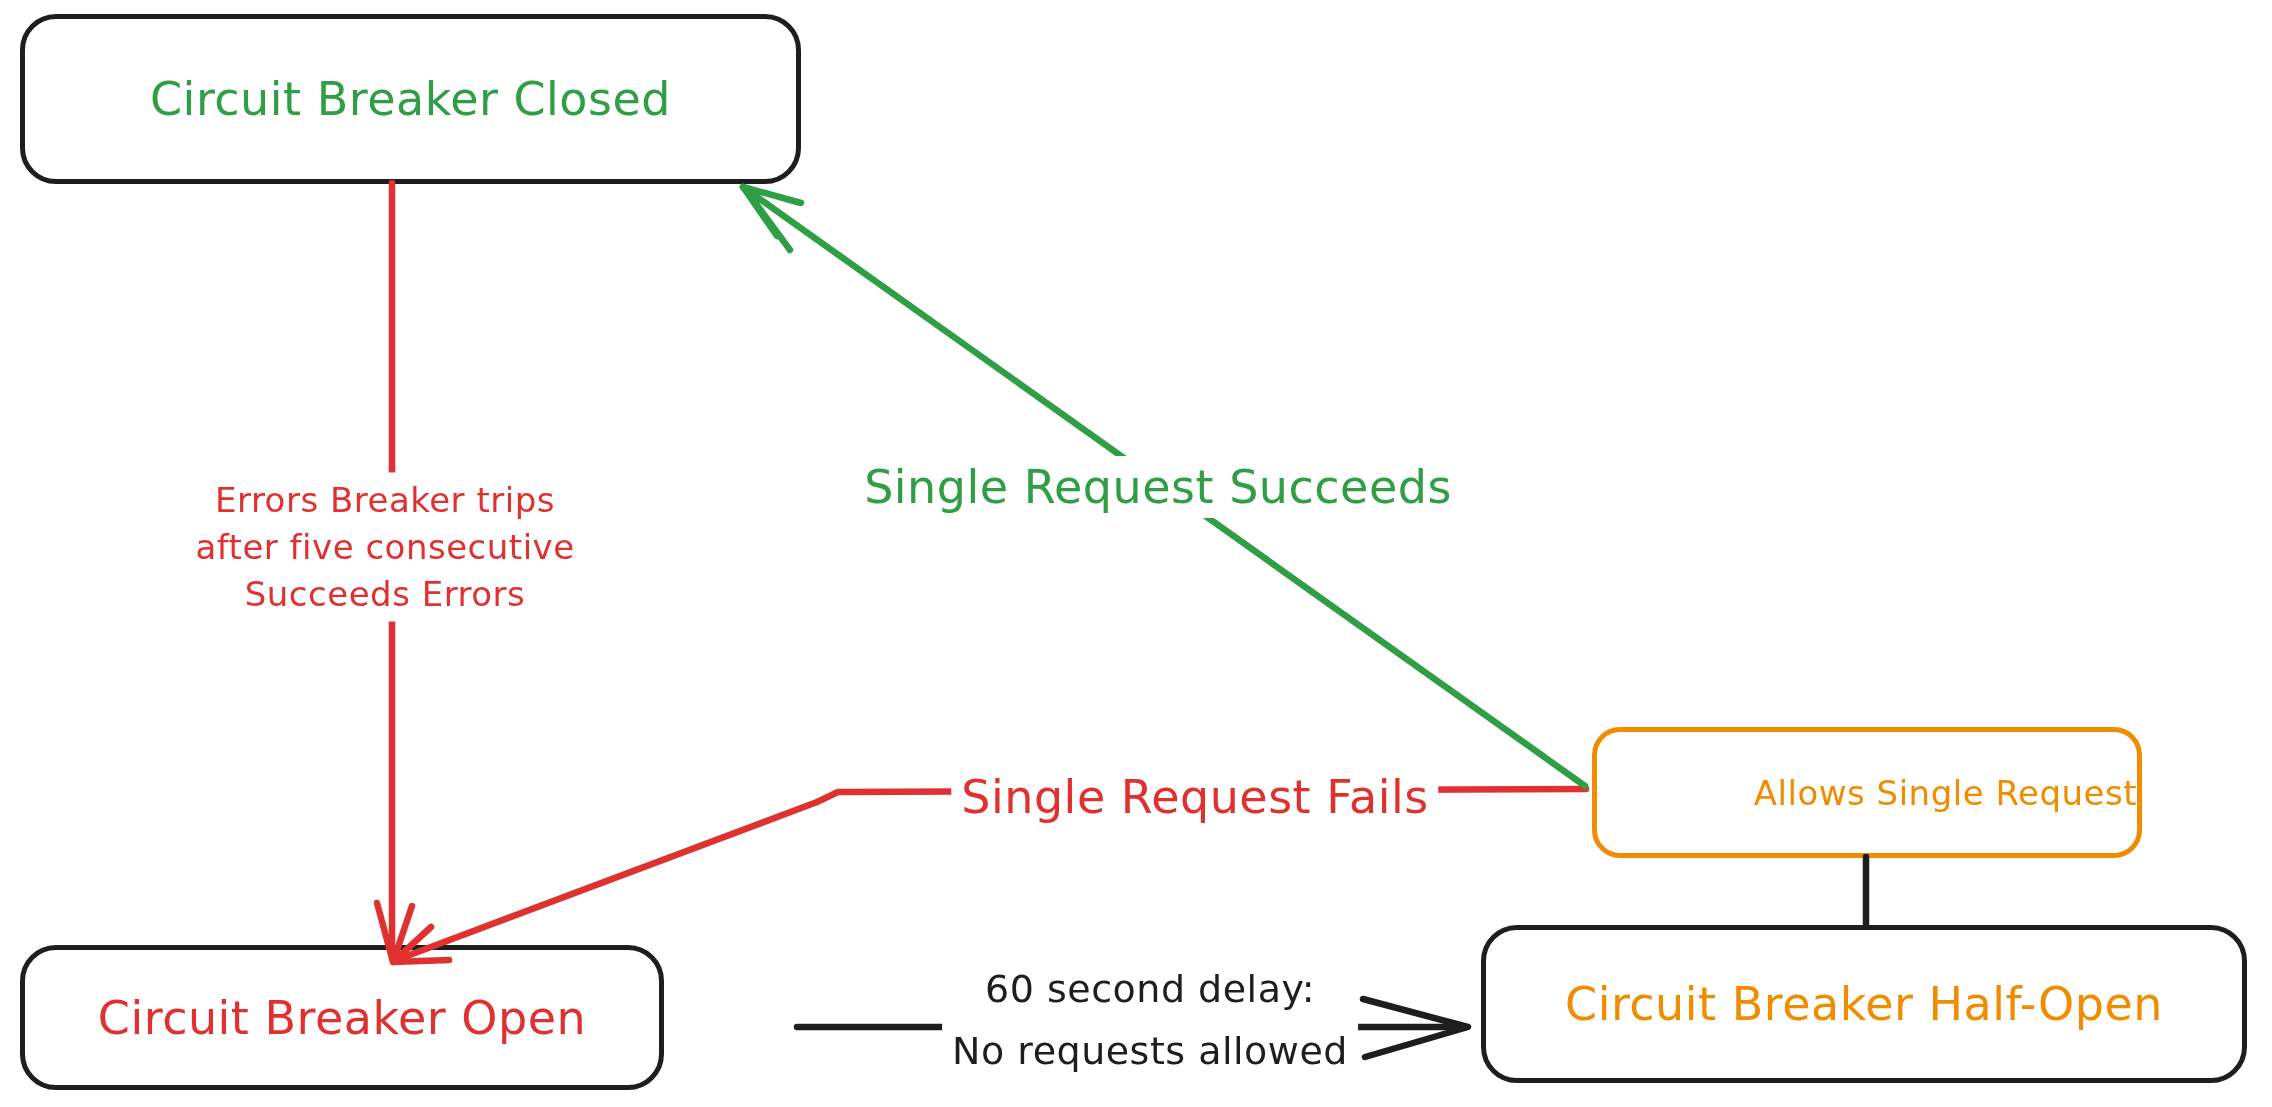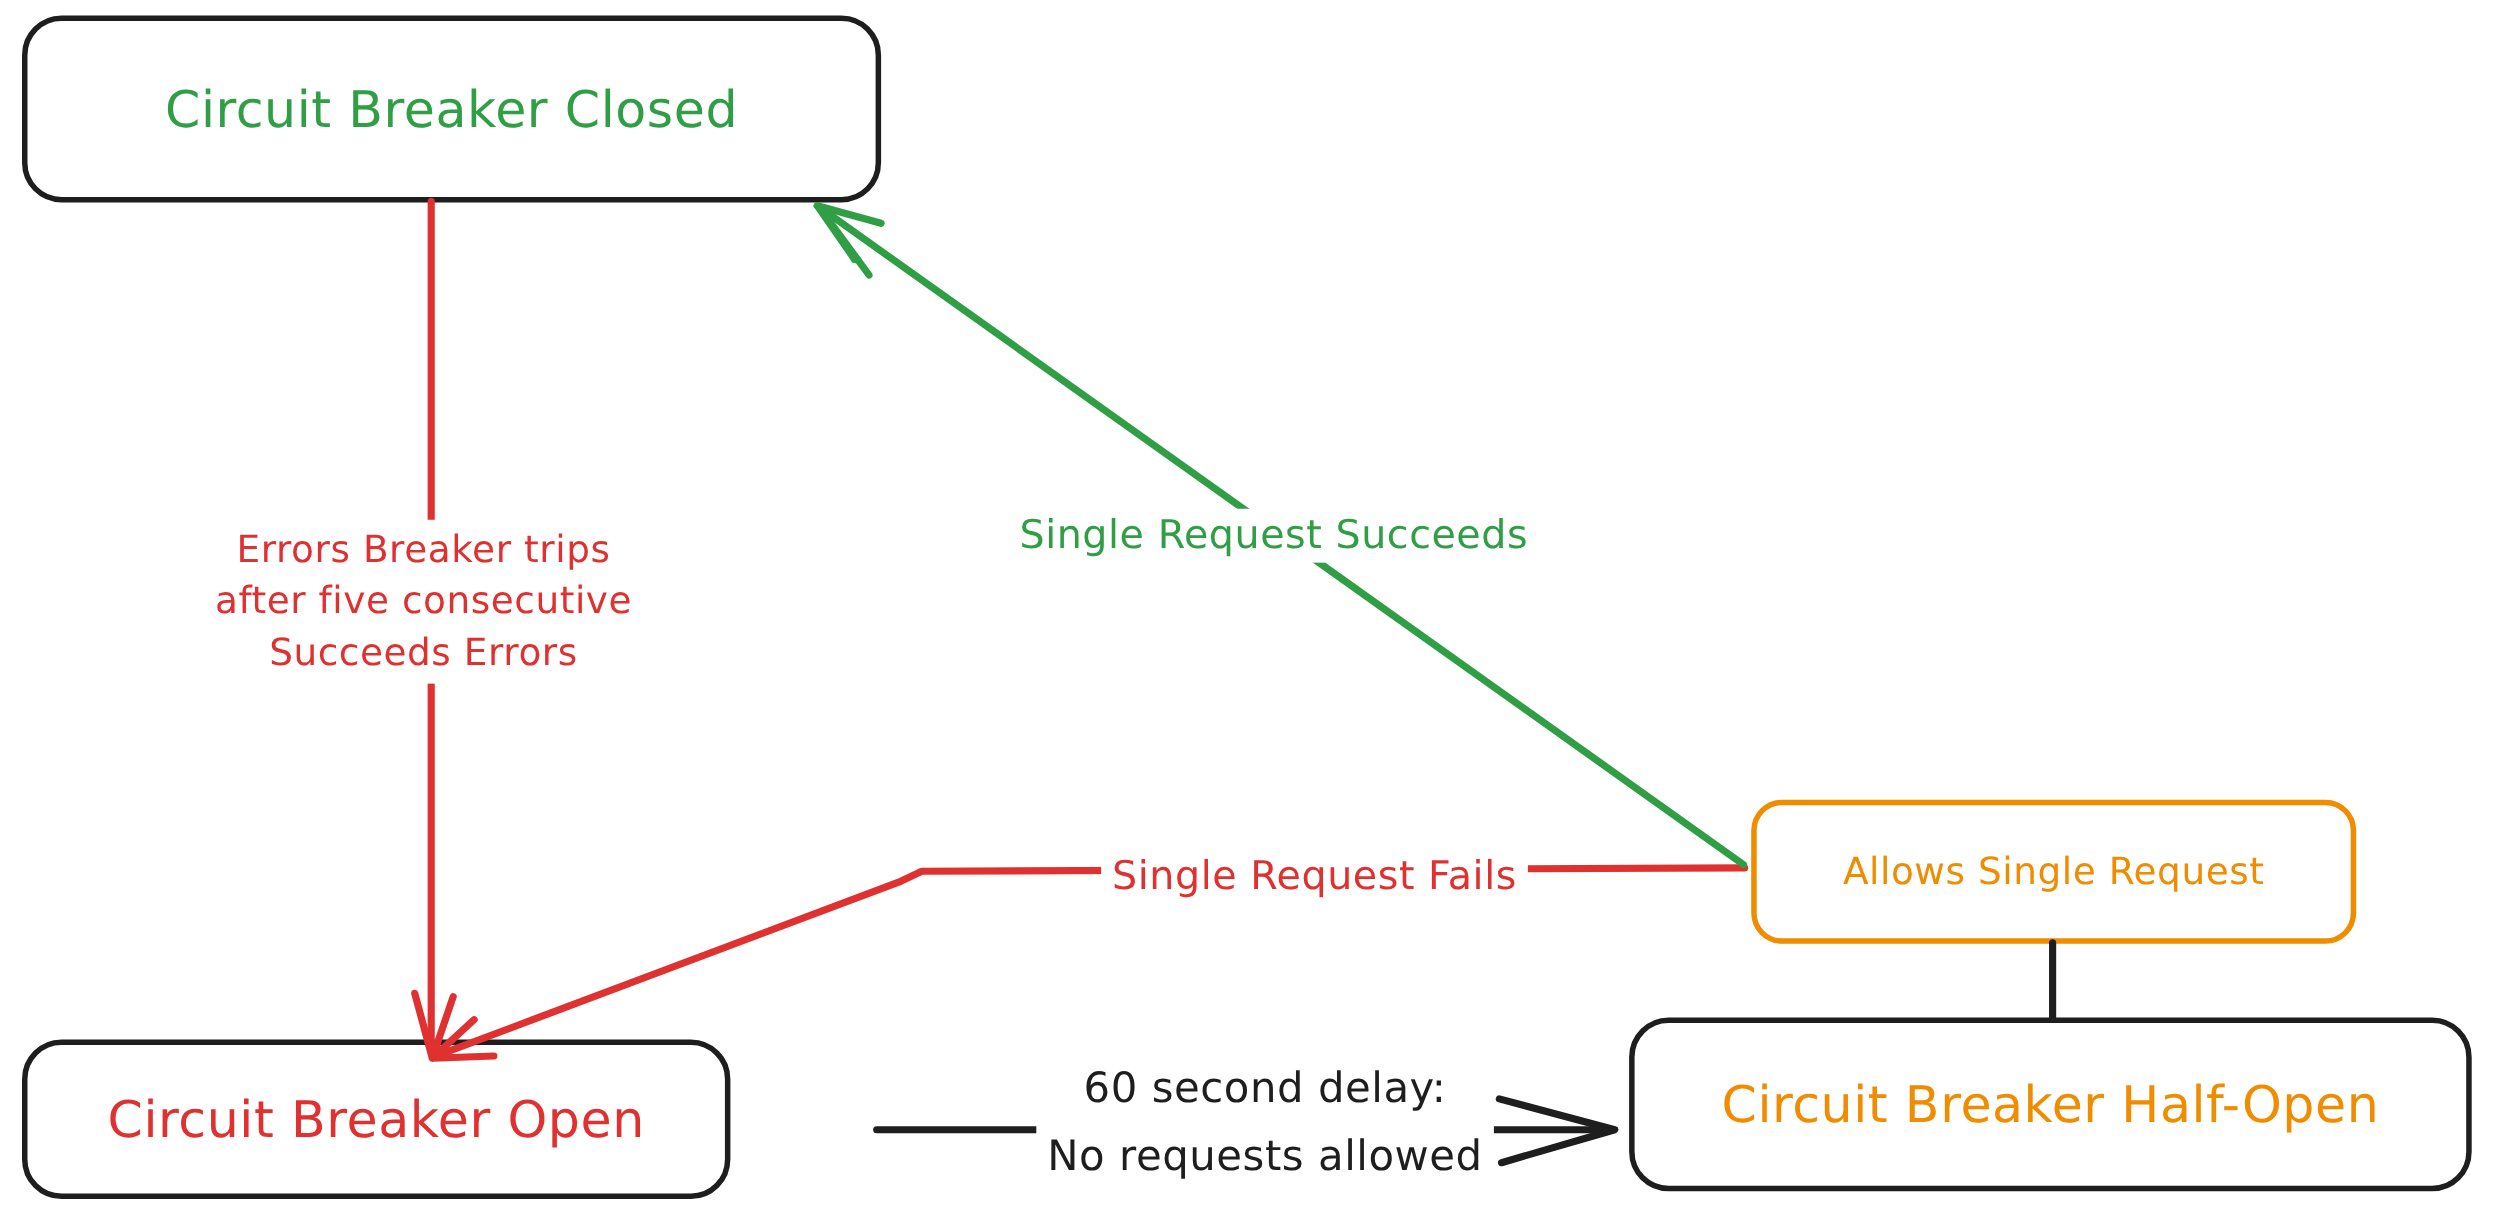--- a/index.html
+++ b/index.html
@@ -30,20 +30,21 @@
     justify-content: center;
     z-index: 1;
   }
   .node-closed    { left: 20px;   top: 14px;  width: 781px; height: 170px; }
   .node-open      { left: 20px;   top: 945px; width: 644px; height: 145px; }
   .node-half-open { left: 1481px; top: 925px; width: 766px; height: 158px; }
   .node-allows {
     left: 1592px; top: 727px; width: 550px; height: 131px;
     border-color: var(--half-open-orange, #f08c00);
     border-radius: 28px;
+    justify-content: flex-end;
   }
   .node-label {
     font-size: 46px;
     letter-spacing: 0.5px;
     white-space: nowrap;
   }
   .node-allows .node-label { font-size: 34px; }
   .green  { color: var(--closed-green, #2f9e44); }
   .red    { color: var(--error-red, #e03131); }
   .orange { color: var(--half-open-orange, #f08c00); }
@@ -67,21 +68,21 @@
   }
   
   .edge-label {
     position: absolute;
     transform: translate(-50%, -50%);
     background: var(--canvas-white, #fff);
     text-align: center;
     white-space: nowrap;
     padding: 4px 10px;
     z-index: 3;
-    font-size: 36px;
+    font-size: 46px;
     letter-spacing: 0.5px;
   }
   .edge-label .lbl-line { line-height: 47px; }
   .label-trip    { left: 385px;  top: 547px; font-size: 34px; }
   .label-succeed { left: 1158px; top: 487px; }
   .label-fail    { left: 1195px; top: 797px; }
   .label-delay   { left: 1150px; top: 1020px; font-size: 38px; }
   .label-delay .lbl-line { line-height: 62px; }
 </style>
 </head>

